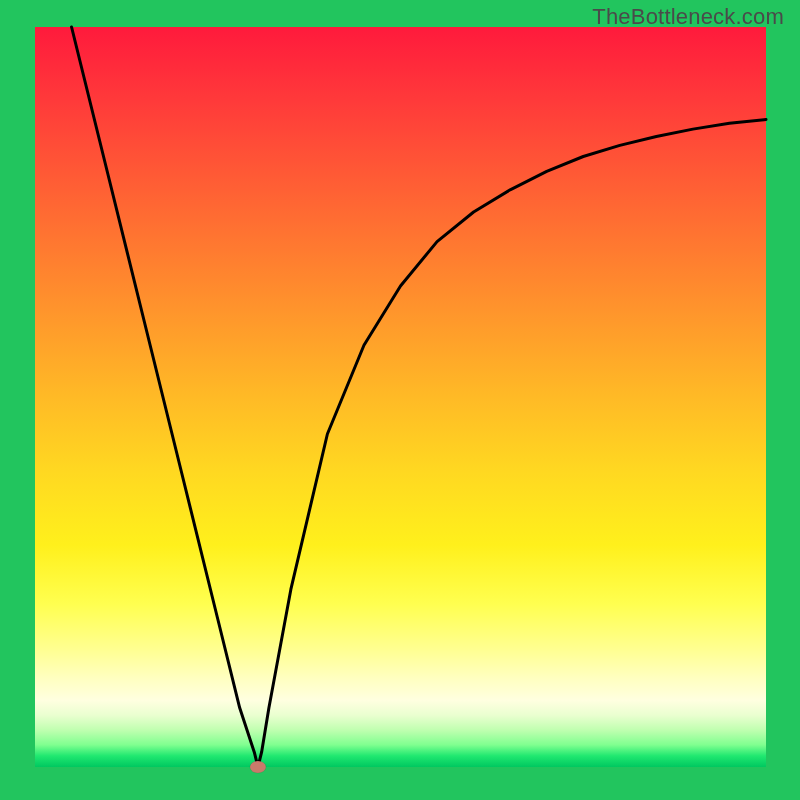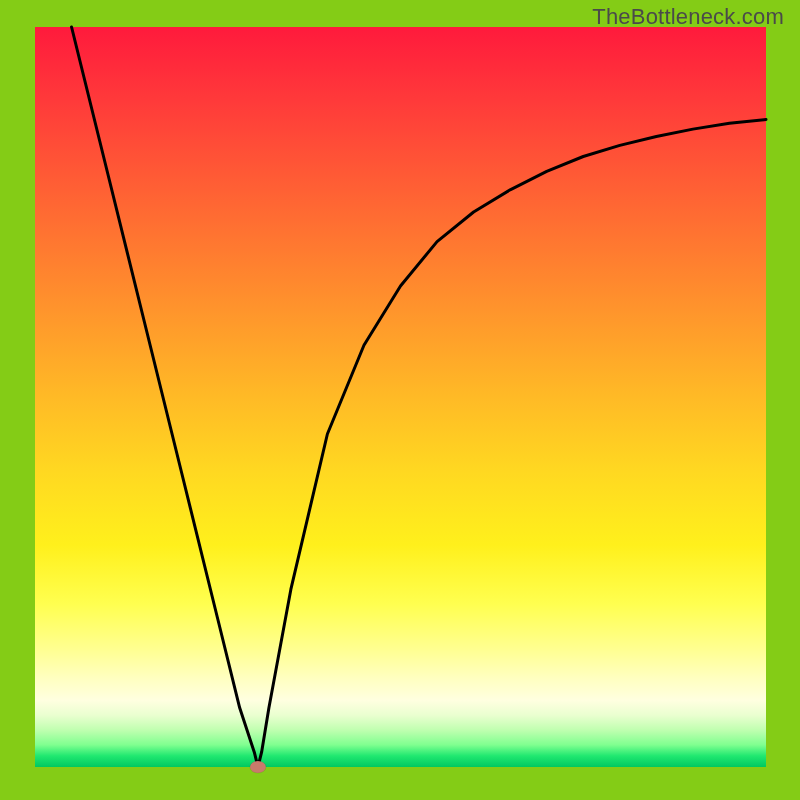--- a/index.html
+++ b/index.html
@@ -8,21 +8,21 @@
     width: 800px;
     height: 800px;
     background: #000;
     overflow: hidden;
     font-family: Arial, Helvetica, sans-serif;
   }
   .frame {
     position: relative;
     width: 800px;
     height: 800px;
-    background: #84cc16;
+    background: #22c55e;
   }
   .watermark {
     position: absolute;
     top: 4px;
     right: 16px;
     color: #4a4a4a;
     font-size: 22px;
     font-weight: 400;
     letter-spacing: 0.2px;
     z-index: 10;

